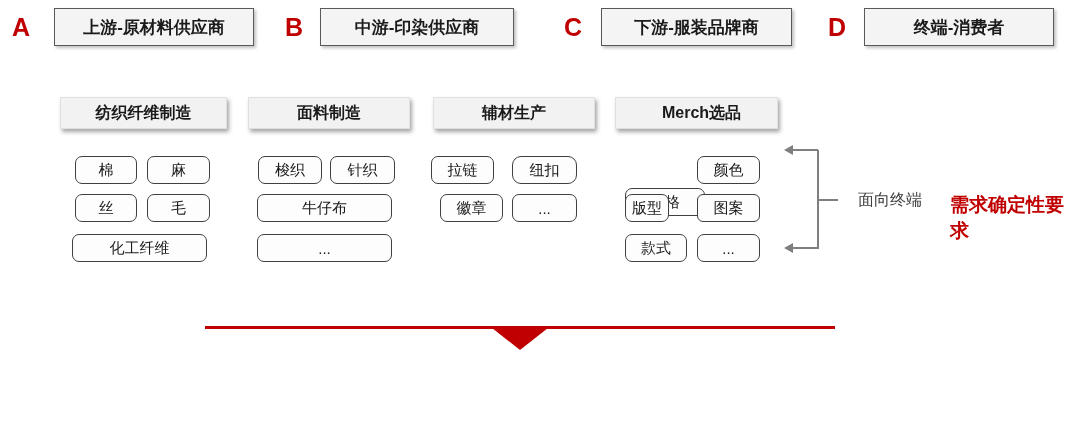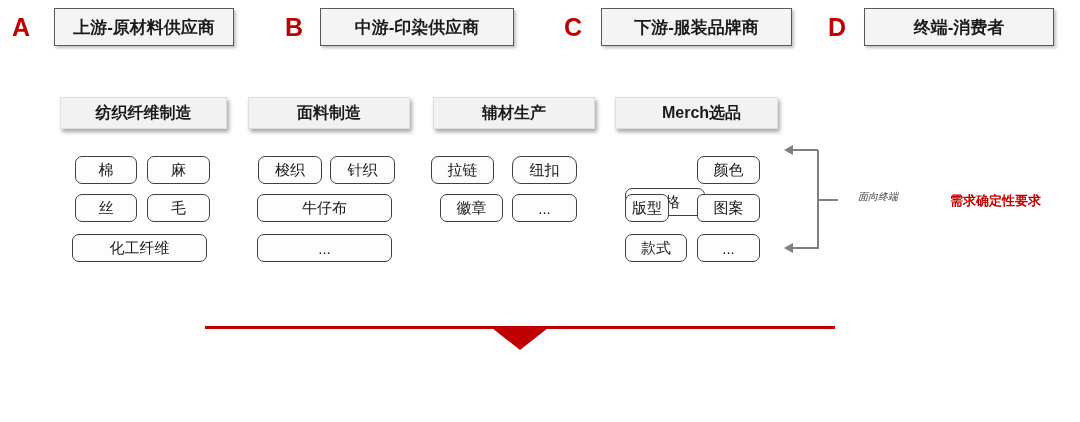--- a/index.html
+++ b/index.html
@@ -32,34 +32,34 @@
     height:28px;background:#fdfdfd;border:1.5px solid #404040;border-radius:7px;
     display:flex;align-items:center;justify-content:center;
     font-size:15px;color:#1a1a1a;
   }
   
   .gline{background:#7f7f7f;}
   .arrow-left{
     width:0;height:0;border-top:5px solid transparent;border-bottom:5px solid transparent;
     border-right:9px solid #7f7f7f;
   }
-  .annot-black{font-size:10px;color:#404040;font-style:italic;}
-  .annot-red{font-size:13px;font-weight:bold;color:#c00000;}
+  .annot-black{font-size:16px;color:#404040;}
+  .annot-red{font-size:19px;font-weight:bold;color:#c00000;}
   
   .red-line{background:#c00000;}
   .tri-down{
     width:0;height:0;border-left:28px solid transparent;border-right:28px solid transparent;
     border-top:22px solid #c00000;
   }
 </style>
 </head>
 <body>
 
 <div class="abs chain-letter" style="left:6px;width:30px;">A</div>
-<div class="abs chain-box" style="left:54px;width:180px;">上游-原材料供应商</div>
+<div class="abs chain-box" style="left:54px;width:200px;">上游-原材料供应商</div>
 
 <div class="abs chain-letter" style="left:279px;width:30px;">B</div>
 <div class="abs chain-box" style="left:320px;width:194px;">中游-印染供应商</div>
 
 <div class="abs chain-letter" style="left:558px;width:30px;">C</div>
 <div class="abs chain-box" style="left:601px;width:191px;">下游-服装品牌商</div>
 
 <div class="abs chain-letter" style="left:822px;width:30px;">D</div>
 <div class="abs chain-box" style="left:864px;width:190px;">终端-消费者</div>
 

